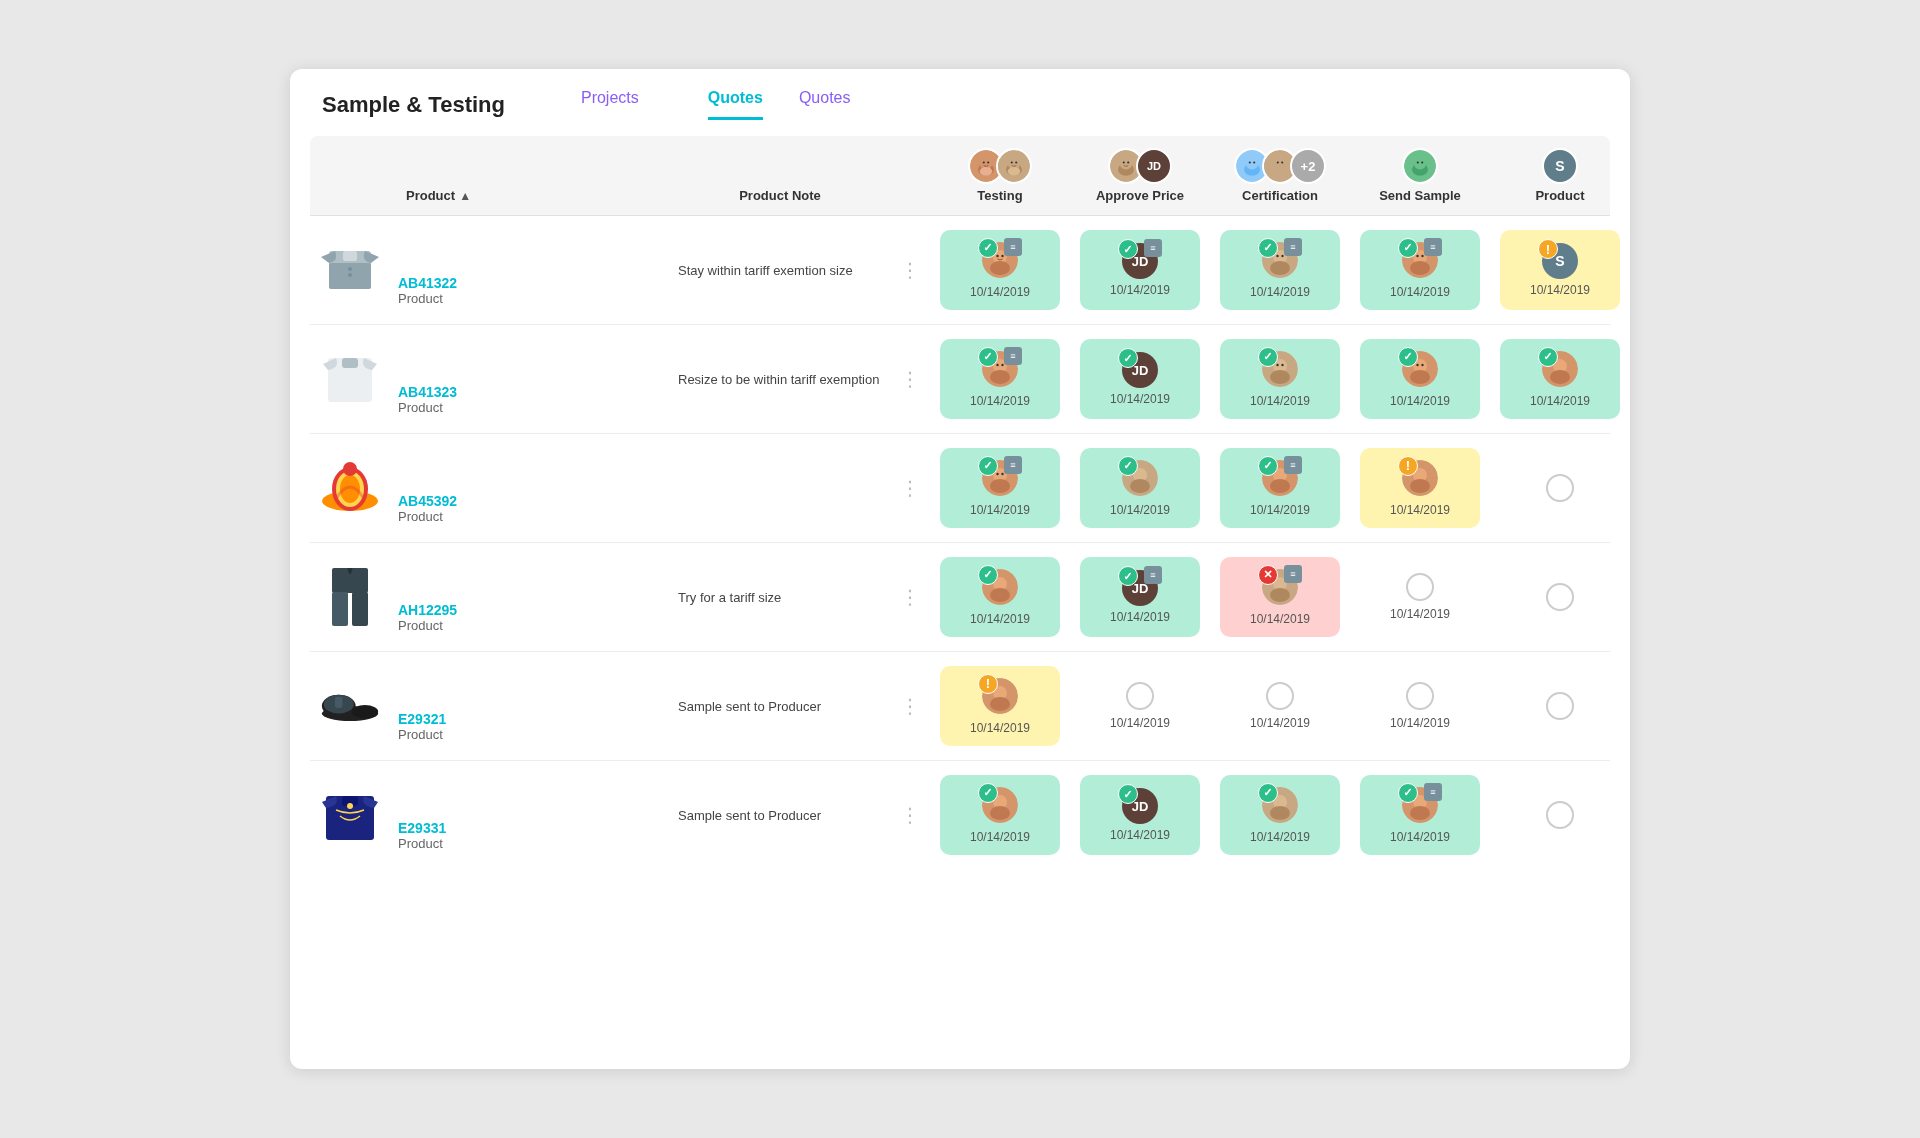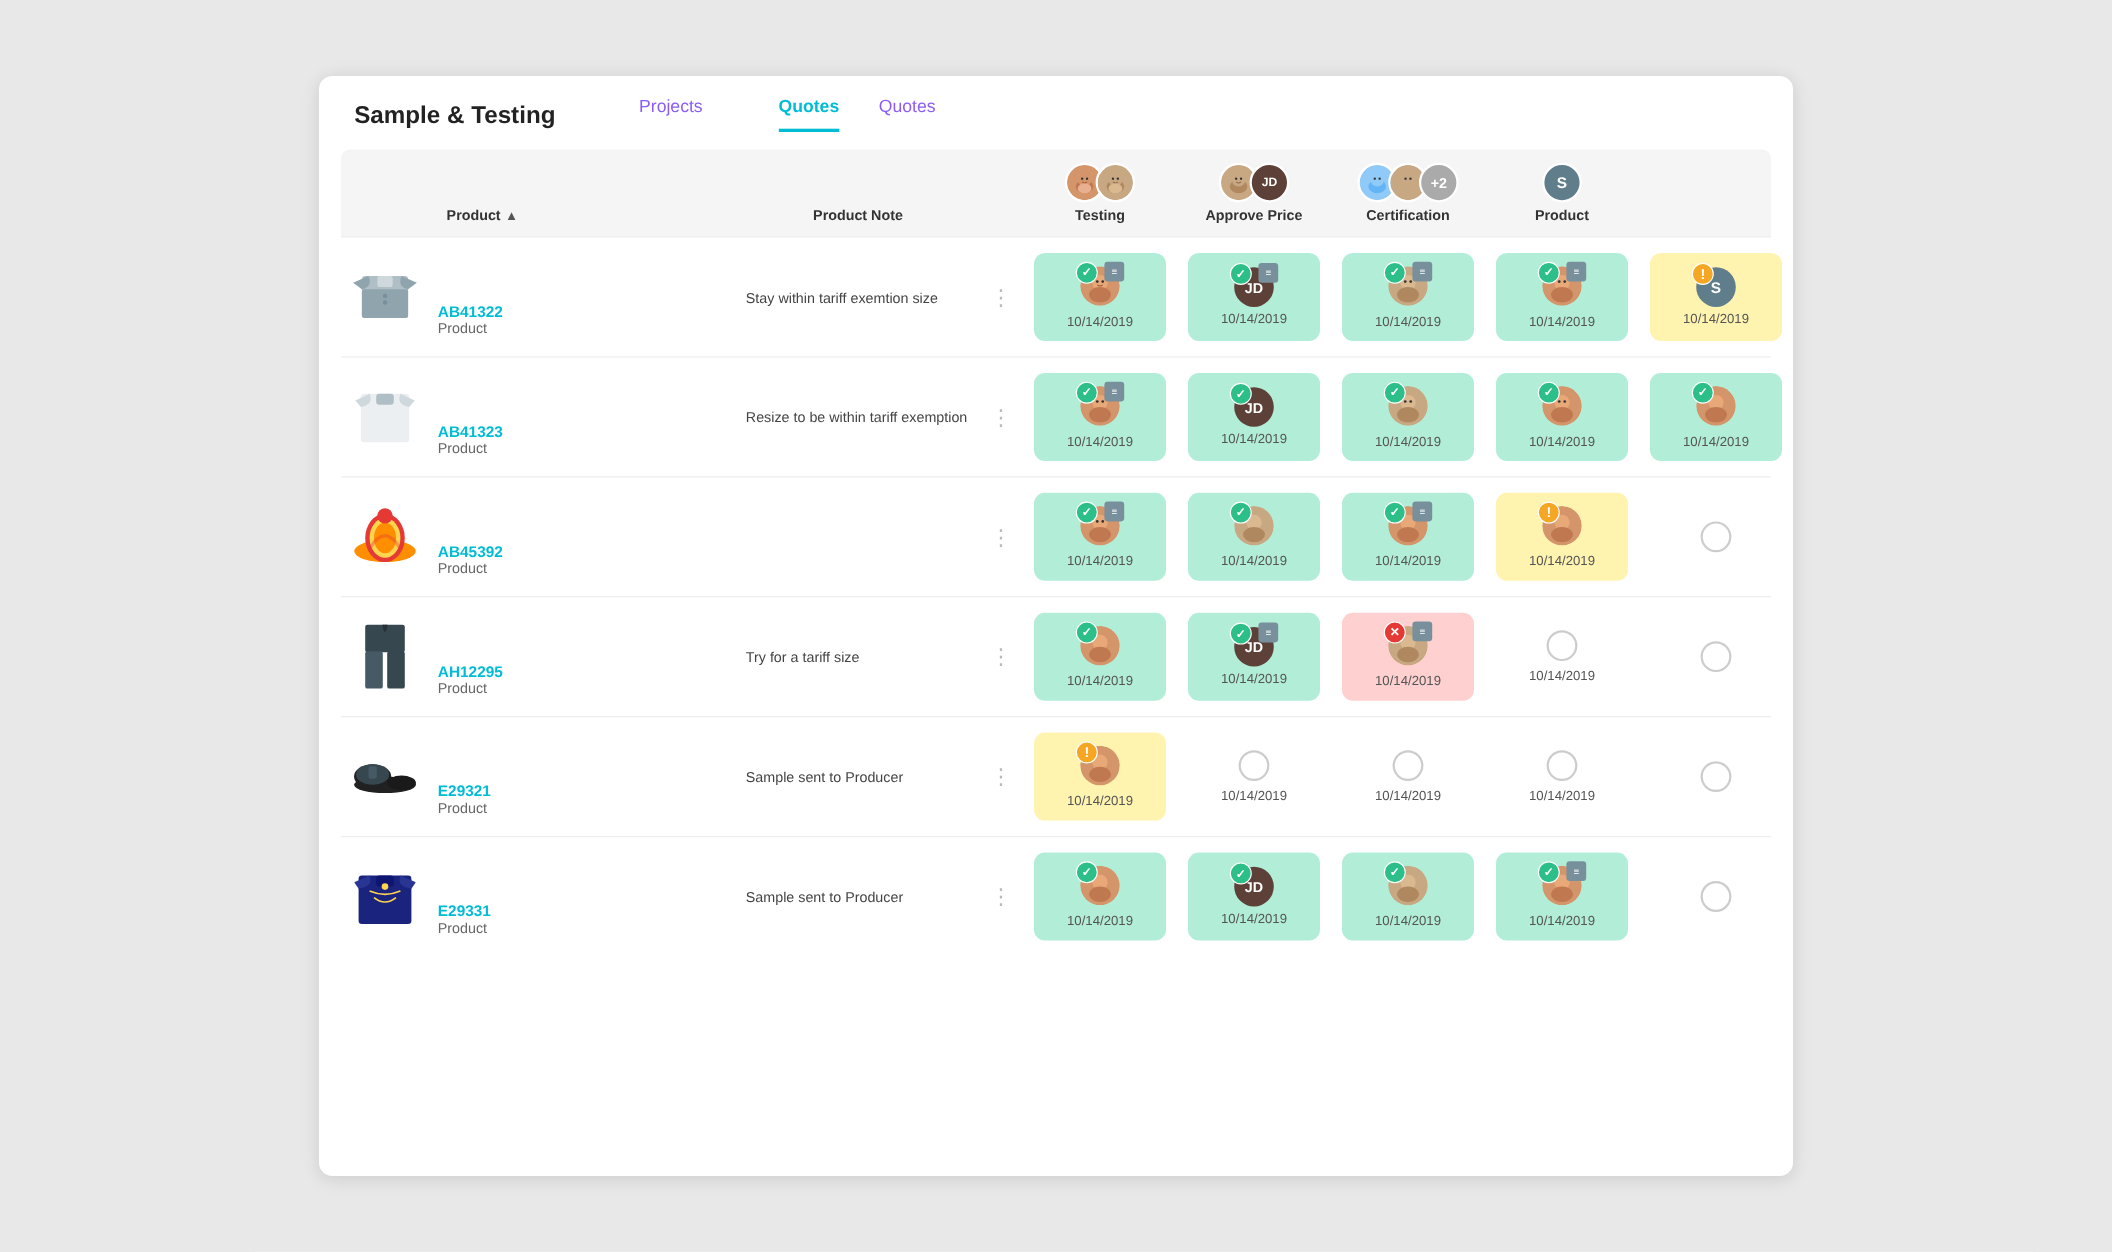--- a/index.html
+++ b/index.html
@@ -390,20 +390,34 @@
               <circle cx="18" cy="15" r="7" fill="#c8a882"></circle>
               <circle cx="15.5" cy="14" r="1.2" fill="#333"></circle>
               <circle cx="20.5" cy="14" r="1.2" fill="#333"></circle>
             </svg>
             <div class="avatar-count">+2</div>
           </div>
         </div>
         <span>Certification</span>
       </div>
 
+      <div class="col-header">
+        <div class="col-header-avatars">
+          <div class="avatar-stack">
+            <svg class="face-svg" viewBox="0 0 36 36" style="border-radius:50%; border:2px solid #fff;">
+              <circle cx="18" cy="18" r="18" fill="#69c08a"></circle>
+              <ellipse cx="18" cy="22" rx="9" ry="7" fill="#43a36a"></ellipse>
+              <circle cx="18" cy="15" r="7" fill="#69c08a"></circle>
+              <circle cx="15.5" cy="14" r="1.2" fill="#333"></circle>
+              <circle cx="20.5" cy="14" r="1.2" fill="#333"></circle>
+            </svg>
+          </div>
+        </div>
+        <span>Send Sample</span>
+      </div>
 
       <div class="col-header">
         <div class="col-header-avatars">
           <div class="avatar-stack">
             <div class="avatar-single" style="background:#607d8b; width:36px; height:36px; border-radius:50%; border:2px solid #fff;">S</div>
           </div>
         </div>
         <span>Product</span>
       </div>
     </div>

